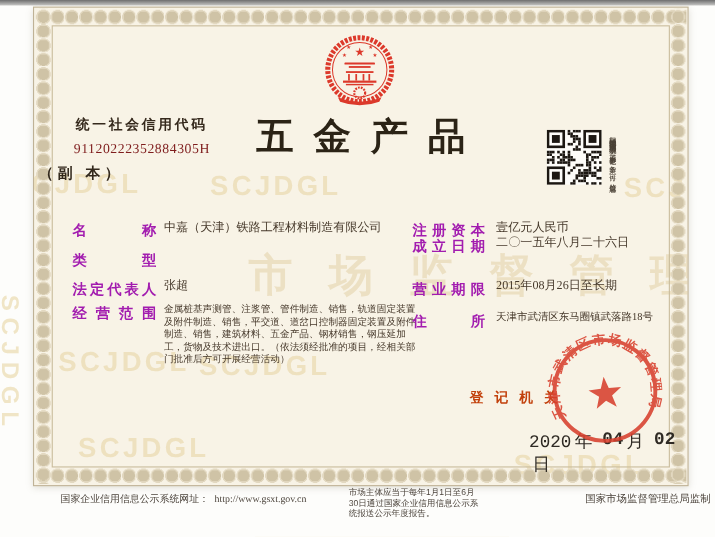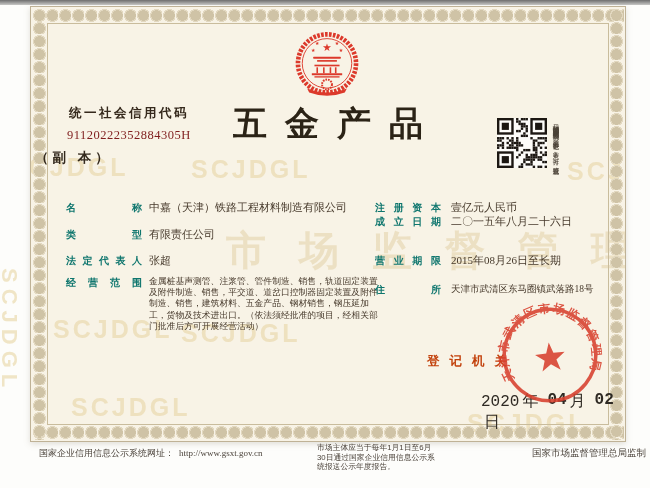--- a/index.html
+++ b/index.html
@@ -39,21 +39,21 @@
     font-size:12.5px;letter-spacing:.5px;color:#7f1d1d;}
   .title{position:absolute;left:0;top:94px;width:594px;text-align:center;z-index:3;
     font-weight:bold;font-size:34px;letter-spacing:18px;text-indent:18px;color:#2b2316;}
   .subtitle{position:absolute;left:0;top:142px;width:594px;z-index:3;
     font-size:13.5px;letter-spacing:4px;text-indent:4px;color:#33291d;font-weight:bold;}
   .qr{position:absolute;left:466px;top:111px;width:50px;height:50px;z-index:3;}
   .qr-cap{position:absolute;left:521px;top:112px;height:58px;z-index:3;
     writing-mode:vertical-lr;font-size:6.5px;line-height:8px;color:#4a4136;letter-spacing:.5px;}
   
   .row{position:absolute;display:flex;align-items:flex-start;z-index:3;}
-  .row .flabel{flex:0 0 auto;font-weight:bold;font-size:10px;color:#0f766e;
+  .row .flabel{flex:0 0 auto;font-weight:bold;font-size:13px;color:#a21caf;
     text-align:justify;text-align-last:justify;}
   .row .fvalue{font-family:"Liberation Serif","DejaVu Serif",serif;font-size:11px;
     color:#46392b;line-height:13px;}
   .col-l{left:35px;width:320px;}
   .col-l .flabel{width:76px;}
   .col-l .fvalue{margin-left:7px;width:237px;}
   .col-r{left:344px;width:240px;}
   .col-r .flabel{width:66px;}
   .col-r .fvalue{margin-left:10px;width:164px;white-space:nowrap;}
   .scope .fvalue{font-size:8.8px;line-height:11.2px;}
@@ -64,21 +64,21 @@
   .seal{position:absolute;left:467px;top:296px;width:104px;height:104px;z-index:5;
     transform:rotate(-6deg);opacity:.88;}
   .date{position:absolute;left:450px;top:384px;z-index:3;
     font-family:Liberation Mono, monospace;font-size:16px;color:#2f2a24;}
   .date .num{display:inline-block;}
   .date .lift{transform:translateY(-2px);font-weight:bold;}
   .date .sp{margin-left:9px;}
   .date .u{margin-left:3px;}
   
   .foot{position:absolute;z-index:3;color:#4c443c;}
-  .foot-left{left:39px;top:447px;font-size:9px;}
+  .foot-left{left:55px;top:447px;font-size:9px;}
   .foot-left .url{margin-left:5px;font-family:"Liberation Serif","DejaVu Serif",serif;}
   .foot-mid{left:317px;top:443px;width:122px;font-size:7.8px;line-height:9.5px;}
   .foot-right{left:532px;top:447px;font-size:9.5px;}
 </style>
 </head>
 <body>
 
 <div class="scan-edge"></div>
 
 <div class="wm-side">SCJDGL</div>
@@ -265,21 +265,20 @@
         <rect x="4.761904761904762" y="38.095238095238095" width="7.142857142857142" height="7.142857142857142" fill="#1c1712"></rect>
       </svg></div>
   <div class="qr-cap">扫描二维码登录国家企业信用信息公示系统，了解更多登记、备案、许可、监管信息</div>
 
   <div class="row col-l" style="top:194px">
     <div class="flabel">名称</div>
     <div class="fvalue">中嘉（天津）铁路工程材料制造有限公司</div>
   </div>
   <div class="row col-l" style="top:221px">
     <div class="flabel">类型</div>
-    <div class="fvalue">有限责任公司</div>
   </div>
   <div class="row col-l" style="top:247px">
     <div class="flabel">法定代表人</div>
     <div class="fvalue">张超</div>
   </div>
   <div class="row col-r" style="top:194px">
     <div class="flabel">注册资本</div>
     <div class="fvalue">壹亿元人民币</div>
   </div>
 

